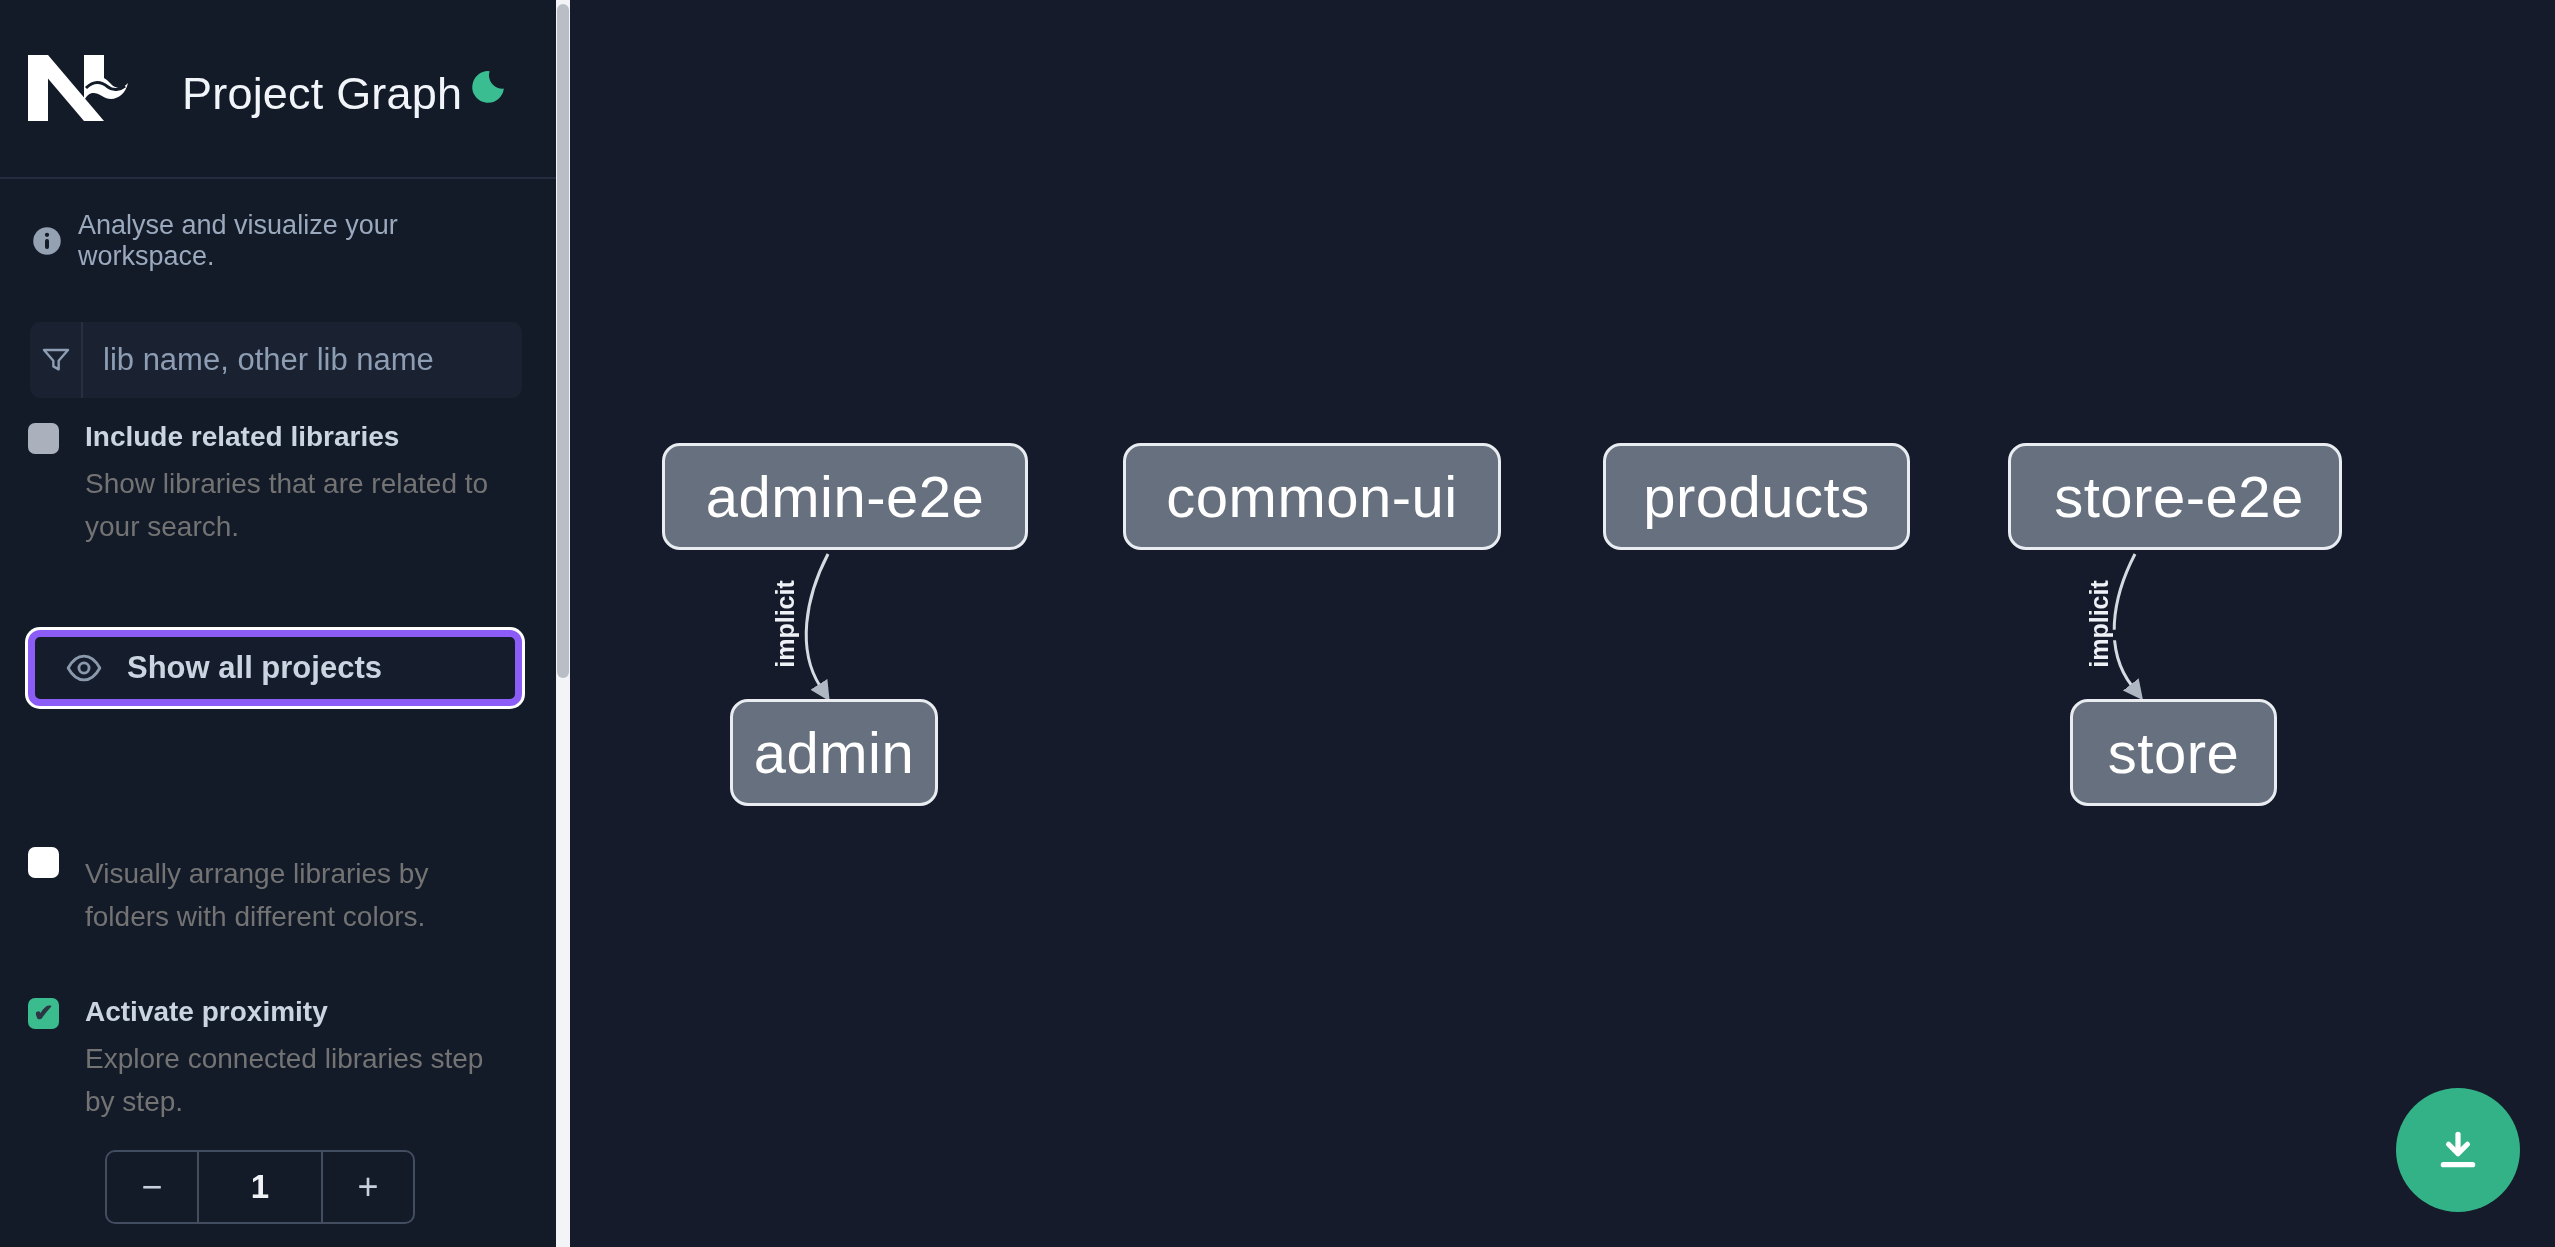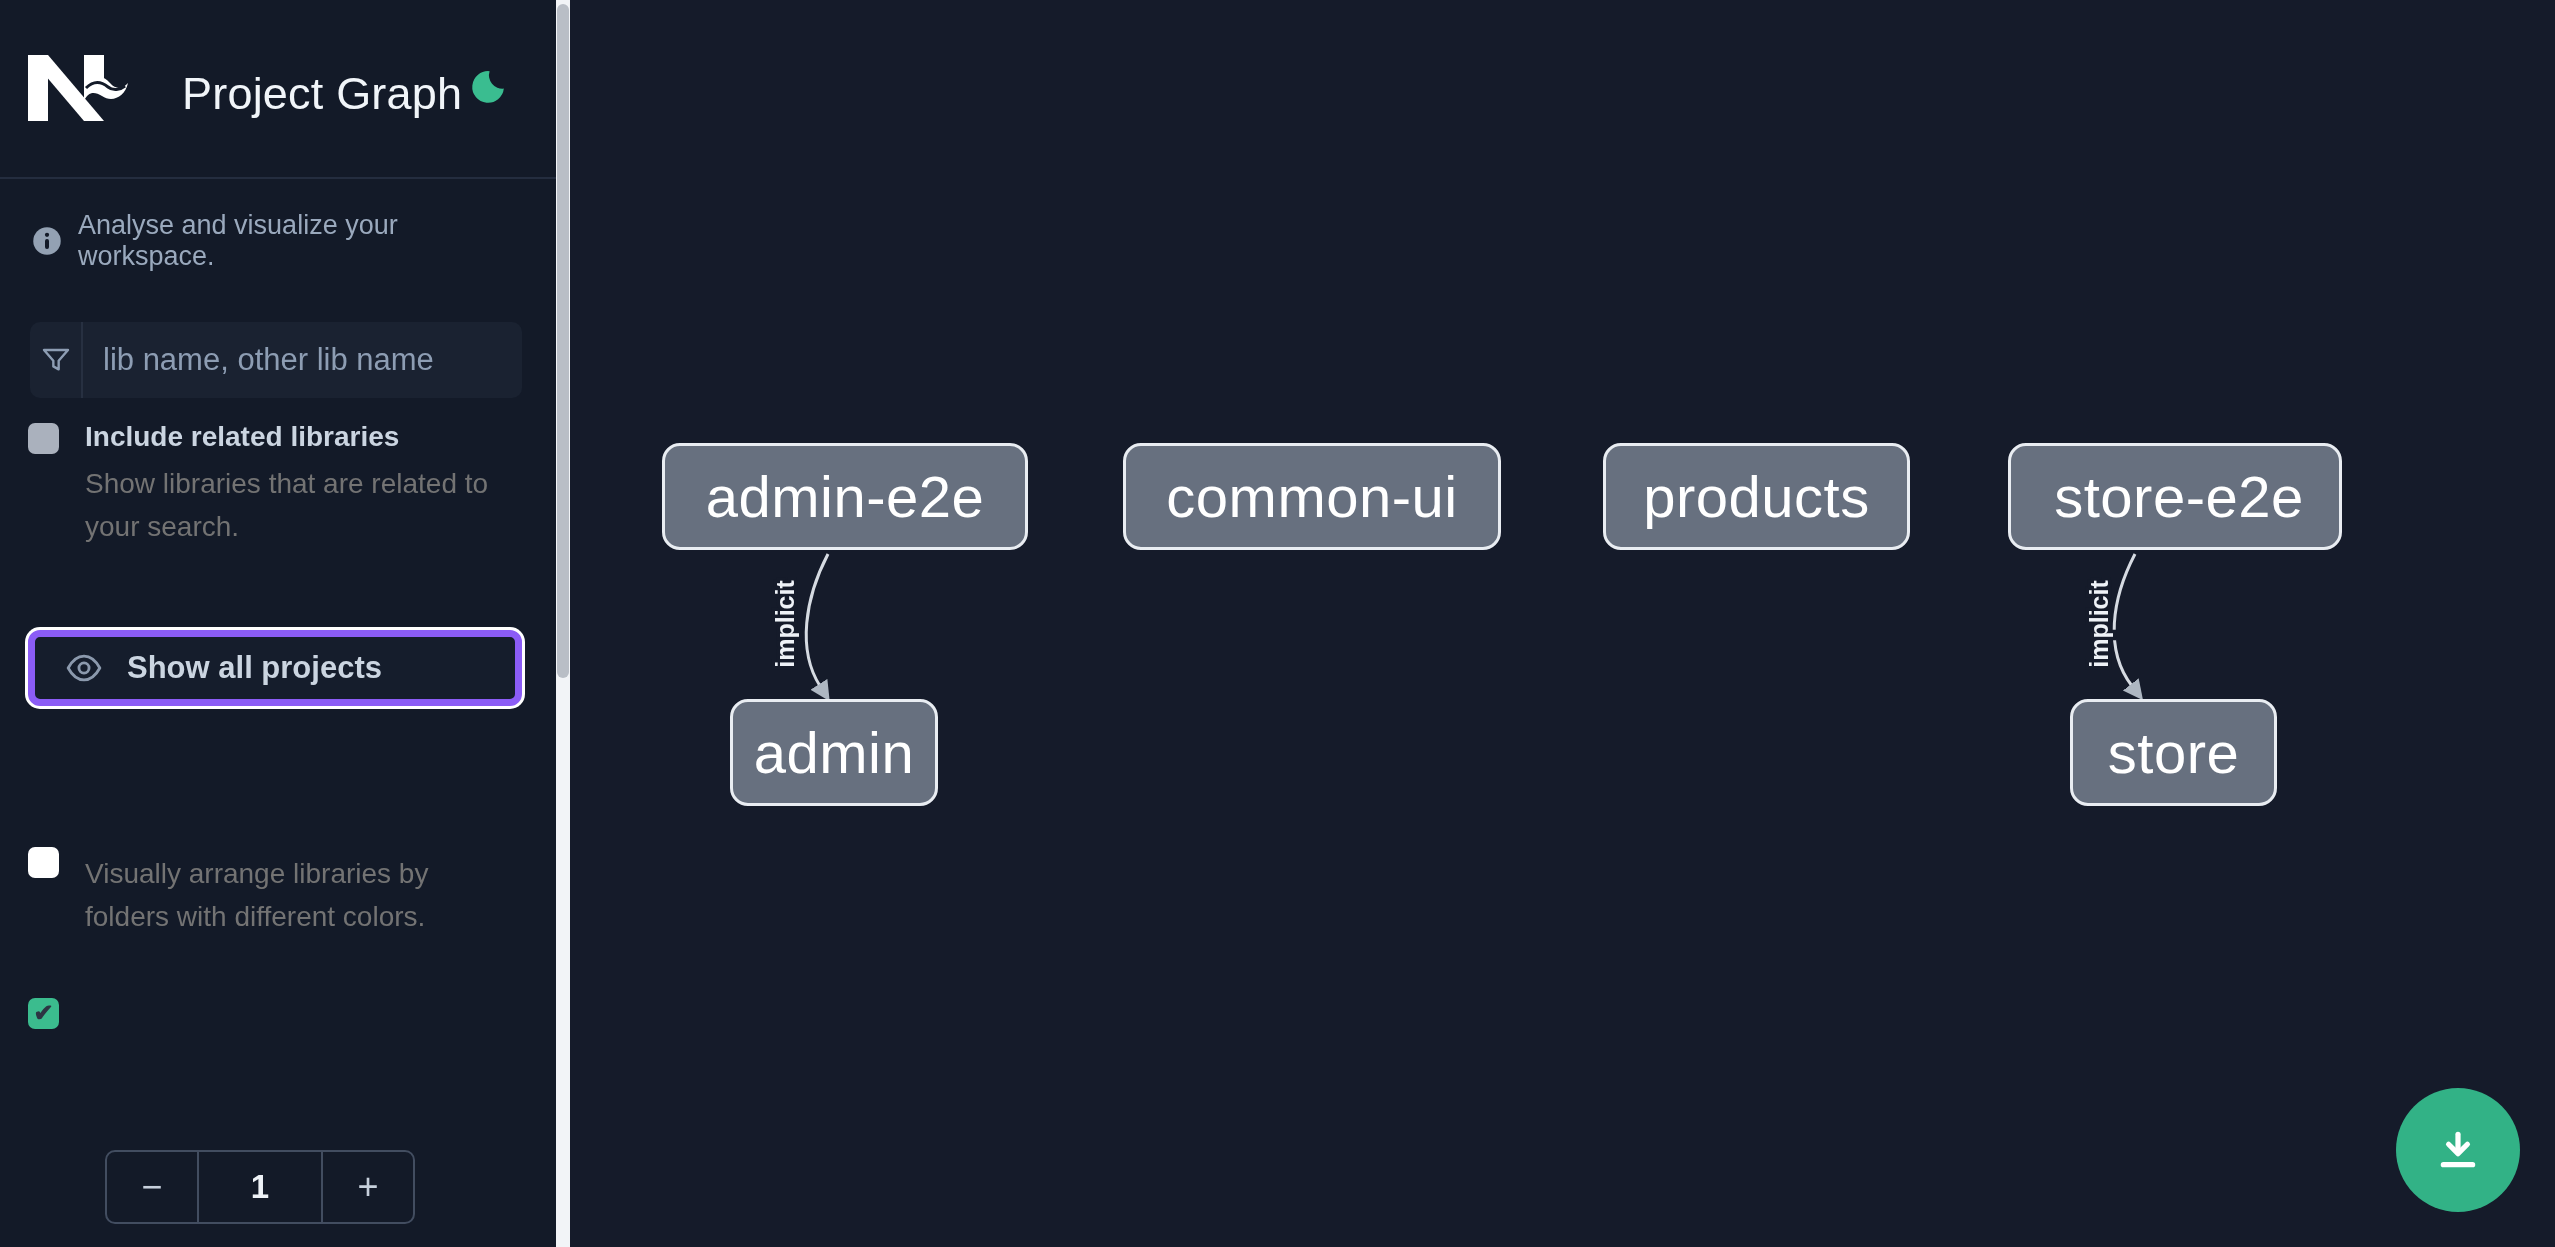--- a/index.html
+++ b/index.html
@@ -123,20 +123,24 @@
 
     <label class="opt opt-1">
       <span class="cb white"></span>
       <span class="opt-text">
         <span class="opt-desc">Visually arrange libraries by folders with different colors.</span>
       </span>
     </label>
 
     <label class="opt opt-2">
       <span class="cb green checked"></span>
+      <span class="opt-text">
+        <span class="opt-label">Activate proximity</span>
+        <span class="opt-desc">Explore connected libraries step by step.</span>
+      </span>
     </label>
 
     <div class="stepper">
       <button class="step-btn">−</button>
       <div class="step-value">1</div>
       <button class="step-btn">+</button>
     </div>
 
     <div class="scrollbar">
       <div class="scroll-thumb"></div>

